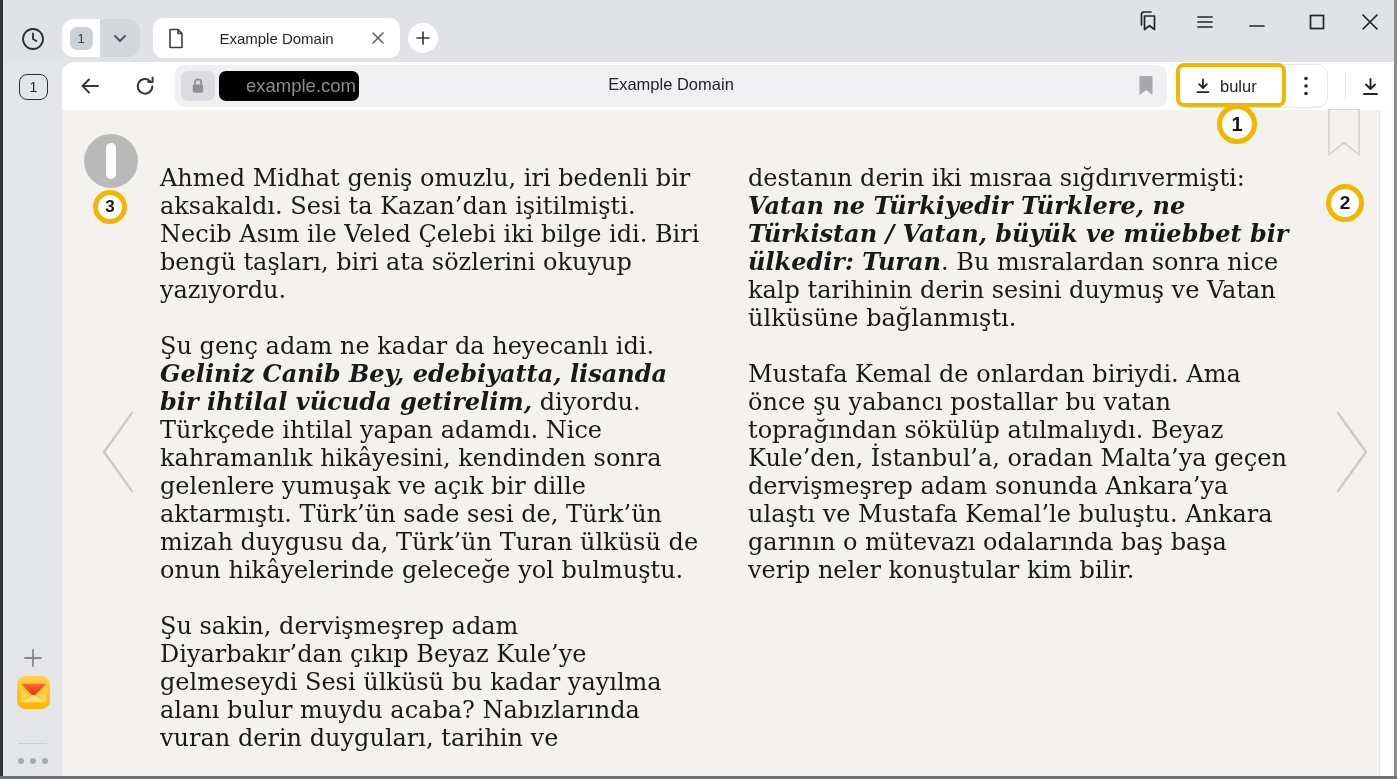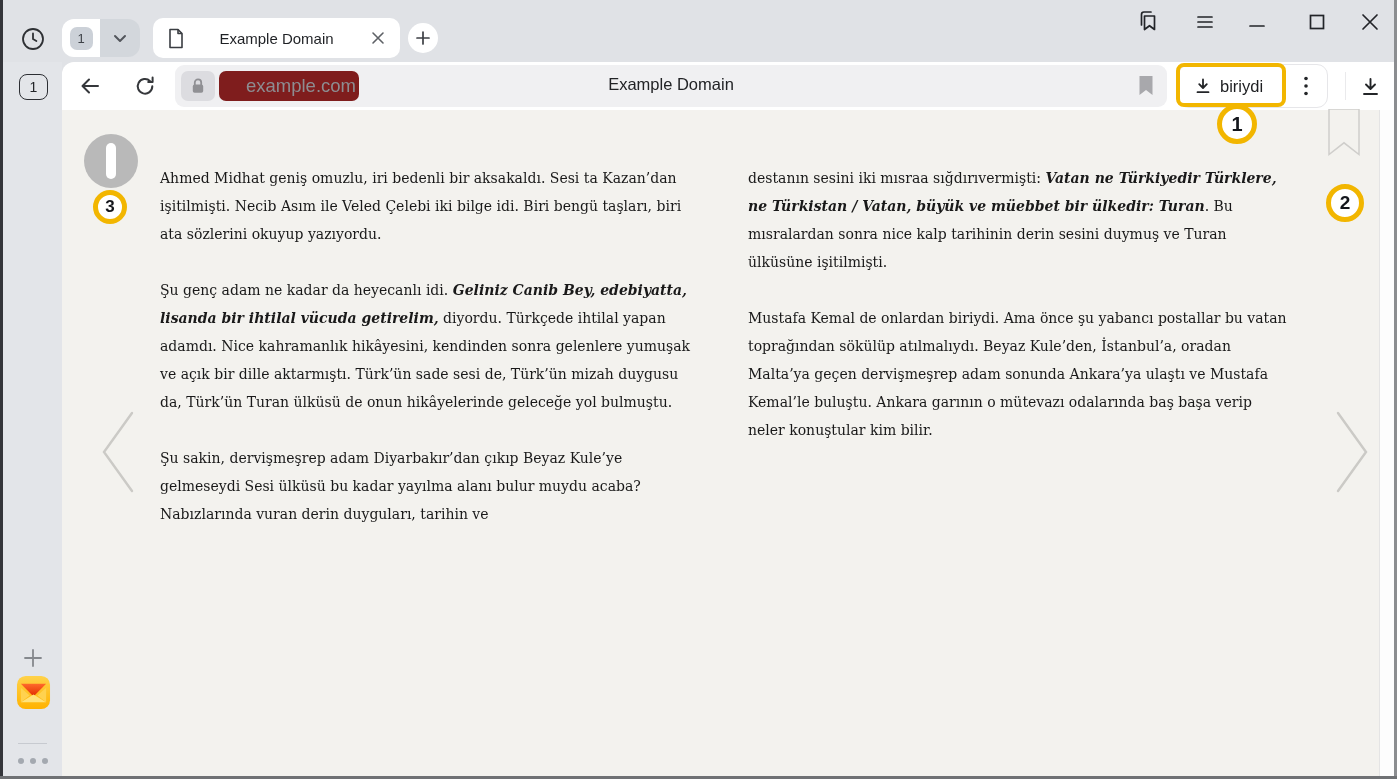--- a/index.html
+++ b/index.html
@@ -25,21 +25,21 @@
   .tab-close { width:20px; height:20px; }
   .newtab-btn { position:absolute; left:405px; top:23px; width:30px; height:30px; background:#ffffff; border-radius:50%; }
   .winctl { position:absolute; top:10px; width:24px; height:24px; }
 
   
   .toolbar { position:absolute; left:62px; top:62px; width:1332px; height:48px; background:#ffffff; border-radius:12px 0 0 0; }
   .nav-back { position:absolute; left:15px; top:12px; width:26px; height:24px; }
   .nav-reload { position:absolute; left:71px; top:12px; width:24px; height:24px; }
   .addr-field { position:absolute; left:113px; top:3px; width:992px; height:42px; background:#f0f0f2; border-radius:9px; }
   .lock-pill { position:absolute; left:6px; top:6px; width:34px; height:30px; background:#dcdce0; border-radius:7px; display:flex; align-items:center; justify-content:center; }
-  .domain-pill { position:absolute; left:44px; top:6px; width:140px; height:30px; background:#7f1d1d; border-radius:7px; display:flex; align-items:center; justify-content:center; font-size:18.5px; color:#8d8d91;padding-left:24px; }
+  .domain-pill { position:absolute; left:44px; top:6px; width:140px; height:30px; background:#000000; border-radius:7px; display:flex; align-items:center; justify-content:center; font-size:18.5px; color:#8d8d91;padding-left:24px; }
   .addr-title { position:absolute; left:0; right:0; top:10px; text-align:center; font-size:16.5px; color:#222326; }
   .flag-btn { position:absolute; right:13px; top:9px; width:17px; height:22px; }
   .save-pill { position:absolute; left:1116px; top:2px; width:150px; height:44px; background:#ffffff; border:1px solid #e6e6e9; border-radius:11px; display:flex; align-items:center; }
   .save-main { display:flex; align-items:center; gap:8px; padding-left:15px; width:106px; }
   .save-label { font-size:16.5px; color:#1d1e21; }
   .save-more { flex:1; display:flex; align-items:center; justify-content:center; }
   .tb-divider { position:absolute; left:1283px; top:10px; width:1px; height:28px; background:#eaeaec; }
   .dl-btn { position:absolute; left:1296px; top:12px; width:24px; height:24px; }
 
   
@@ -58,21 +58,21 @@
   .sb-dots { position:absolute; left:15px; top:693px; width:30px; height:12px; display:flex; gap:6px; align-items:center; }
   .sb-dots i { width:6px; height:6px; border-radius:50%; background:#a4a9b0; }
 
   
   .content { position:absolute; left:62px; top:110px; width:1317px; height:666px; background:#f3f2ee; }
   .scrollstrip { position:absolute; left:1379px; top:110px; width:15px; height:666px; background:#fdfdfd; border-left:1px solid #e4e4e4; }
   .reader-circle { position:absolute; left:22px; top:24px; width:54px; height:54px; border-radius:50%; background:#b9b9b9; }
   .reader-circle i { position:absolute; left:22px; top:9px; width:10px; height:36px; border-radius:5px; background:#ffffff; }
   .anno-3 { left:31px; top:80px; width:34px; height:34px; font-size:17px; }
   .cols { position:absolute; left:98px; top:54px; width:1132px; display:flex; gap:45px; }
-  .rcol { width:543px; font-family:"DejaVu Serif", serif; font-size:14px; line-height:28px; color:#191919; }
+  .rcol { width:543px; font-family:"DejaVu Serif", serif; font-size:24px; line-height:28px; color:#191919; }
   .rcol p { margin:0 0 28px 0; }
   .rcol .bi { font-weight:bold; font-style:italic; }
   .chev { position:absolute; top:298px; width:44px; height:88px; }
   .chev-left { left:34px; }
   .chev-right { left:1268px; }
   .ribbon { position:absolute; left:1266px; top:-1px; width:32px; height:48px; }
 
   svg { display:block; }
 </style>
 </head>
@@ -240,21 +240,21 @@
     </div>
 
     <div class="save-pill">
       <div class="save-main">
         <span>
           <svg width="18" height="18" viewBox="0 0 18 18">
               <path d="M9 2.5v8M5.2 7.2L9 11l3.8-3.8" fill="none" stroke="#232528" stroke-width="1.8" stroke-linecap="round" stroke-linejoin="round"></path>
               <path d="M3.5 15.2h11" stroke="#232528" stroke-width="1.8" stroke-linecap="round"></path>
             </svg>
         </span>
-        <span class="save-label">biriydi</span>
+        <span class="save-label">bulur</span>
       </div>
       <div class="save-more">
         <span>
           <svg width="6" height="22" viewBox="0 0 6 22">
               <circle cx="3" cy="3.5" r="1.8" fill="#232528"></circle>
               <circle cx="3" cy="11" r="1.8" fill="#232528"></circle>
               <circle cx="3" cy="18.5" r="1.8" fill="#232528"></circle>
             </svg>
         </span>
       </div>
@@ -276,21 +276,21 @@
       </div>
     <div class="anno anno-3">3</div>
 
     <div class="cols">
       <div class="rcol">
           <p><span>Ahmed Midhat geniş omuzlu, iri bedenli bir aksakaldı. Sesi ta Kazan’dan işitilmişti. Necib Asım ile Veled Çelebi iki bilge idi. Biri bengü taşları, biri ata sözlerini okuyup yazıyordu.</span></p>
           <p><span>Şu genç adam ne kadar da heyecanlı idi. </span><span class="bi">Geliniz Canib Bey, edebiyatta, lisanda bir ihtilal vücuda getirelim,</span><span> diyordu. Türkçede ihtilal yapan adamdı. Nice kahramanlık hikâyesini, kendinden sonra gelenlere yumuşak ve açık bir dille aktarmıştı. Türk’ün sade sesi de, Türk’ün mizah duygusu da, Türk’ün Turan ülküsü de onun hikâyelerinde geleceğe yol bulmuştu.</span></p>
           <p><span>Şu sakin, dervişmeşrep adam Diyarbakır’dan çıkıp Beyaz Kule’ye gelmeseydi Sesi ülküsü bu kadar yayılma alanı bulur muydu acaba? Nabızlarında vuran derin duyguları, tarihin ve</span></p>
         </div>
       <div class="rcol">
-          <p><span>destanın sesini iki mısraa sığdırıvermişti: </span><span class="bi">Vatan ne Türkiyedir Türklere, ne Türkistan / Vatan, büyük ve müebbet bir ülkedir: Turan</span><span>. Bu mısralardan sonra nice kalp tarihinin derin sesini duymuş ve Turan ülküsüne işitilmişti.</span></p>
+          <p><span>destanın derin iki mısraa sığdırıvermişti: </span><span class="bi">Vatan ne Türkiyedir Türklere, ne Türkistan / Vatan, büyük ve müebbet bir ülkedir: Turan</span><span>. Bu mısralardan sonra nice kalp tarihinin derin sesini duymuş ve Vatan ülküsüne bağlanmıştı.</span></p>
           <p><span>Mustafa Kemal de onlardan biriydi. Ama önce şu yabancı postallar bu vatan toprağından sökülüp atılmalıydı. Beyaz Kule’den, İstanbul’a, oradan Malta’ya geçen dervişmeşrep adam sonunda Ankara’ya ulaştı ve Mustafa Kemal’le buluştu. Ankara garının o mütevazı odalarında baş başa verip neler konuştular kim bilir.</span></p>
         </div>
     </div>
 
     <div class="chev chev-left icon-btn">
       <span>
         <svg width="44" height="88" viewBox="0 0 44 88">
             <path d="M36 5L8 44l28 39" fill="none" stroke="#cbcac6" stroke-width="2.4" stroke-linecap="round"></path>
           </svg>
       </span>

